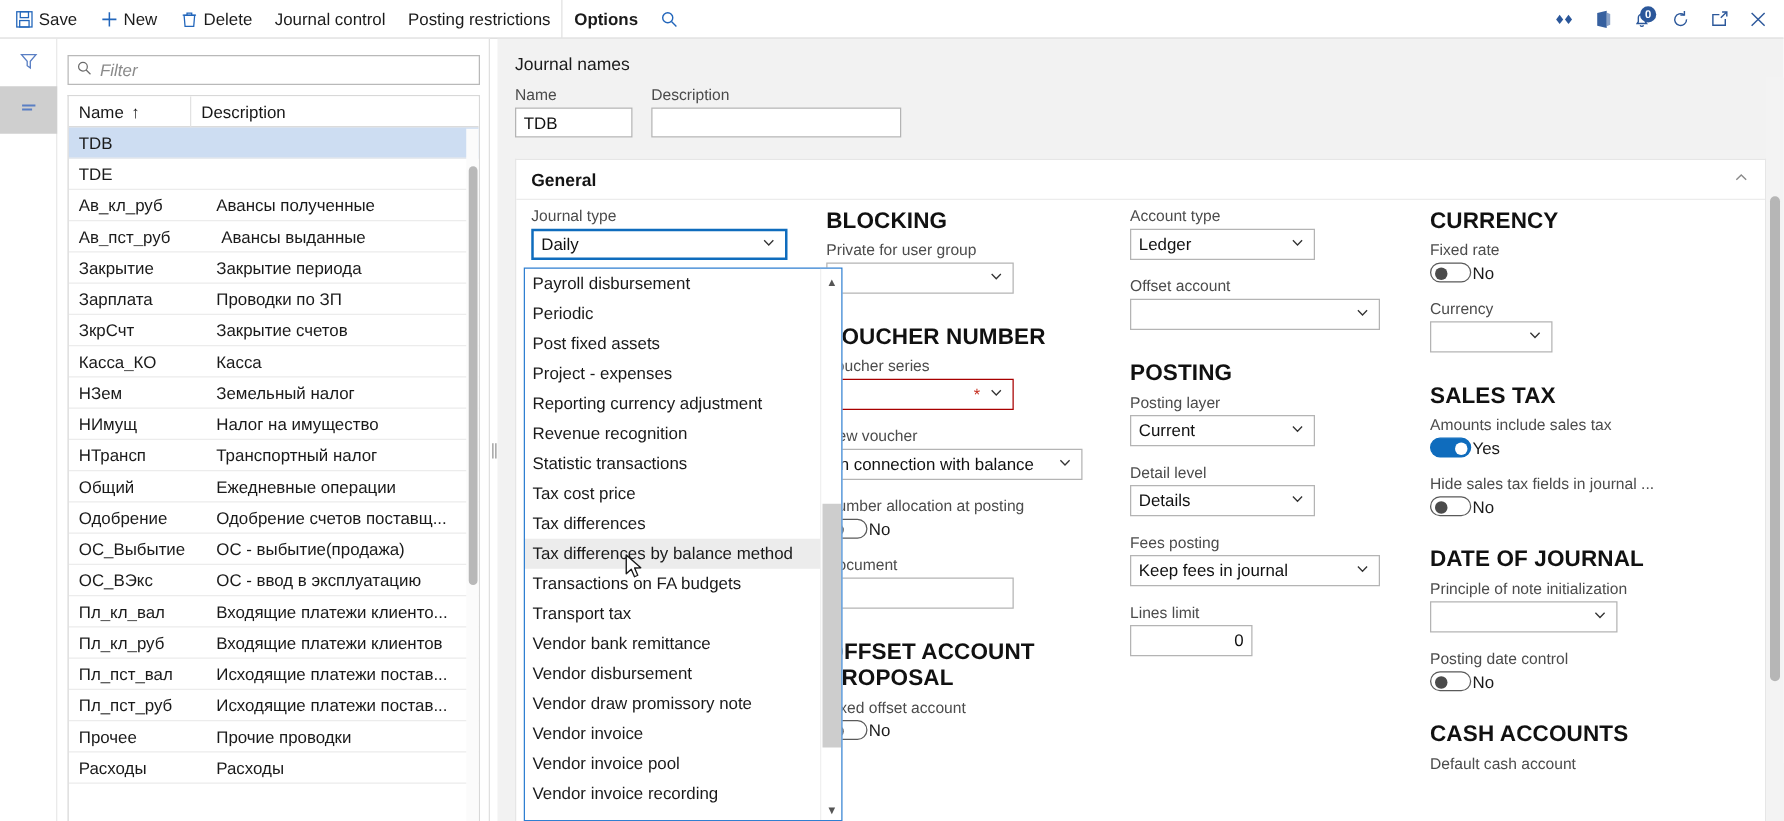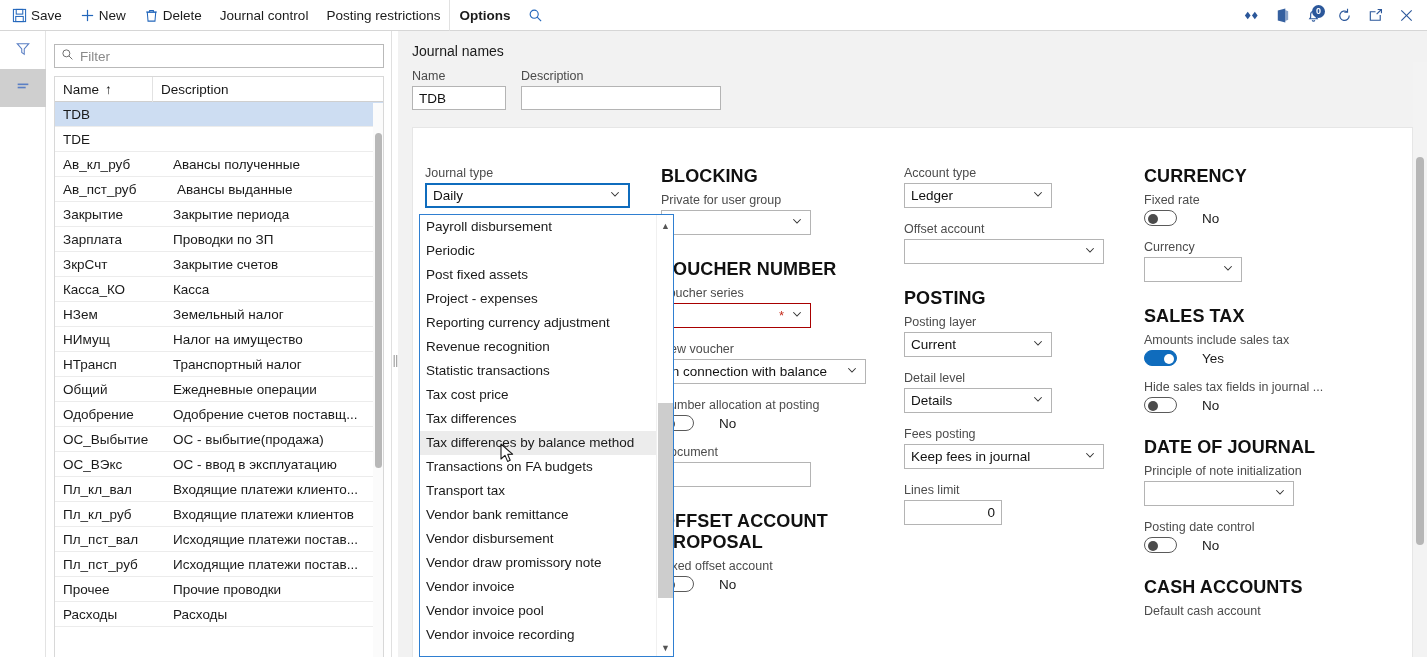--- a/index.html
+++ b/index.html
@@ -58,21 +58,21 @@
 
   
   .leftpane {
     position: absolute; left: 46px; top: 31px; width: 346px; height: 626px;
     background: #ffffff;
     border-right: 1px solid #e0e0e0;
   }
   .filterbox {
     position: absolute; left: 8px; top: 13px; width: 330px; height: 24px;
     border: 1px solid #b9b9b9; background: #fff;
-    display: flex; align-items: center; padding: 0 6px; gap: 6px;
+    display: flex; align-items: center; padding: 0 6px; gap: 6px; font-style: italic;
   }
   .filterbox .ph { color: #8a8a8a; font-size: 13.5px; }
   .grid {
     position: absolute; left: 8px; top: 45px; width: 330px; height: 612px;
     border: 1px solid #d8d8d8; border-bottom: none;
     overflow: hidden; background: #fff;
   }
   .grid-head {
     display: flex; height: 25px; align-items: center;
     border-bottom: 1px solid #cfcfcf; background: #fff;
@@ -166,21 +166,21 @@
   .f-select .star { color: #c42b1c; margin-left: auto; margin-right: 6px; font-size: 13px; }
   .f-text {
     height: 25px; border: 1px solid #b4b4b4; background: #fff;
     display: flex; align-items: center; padding: 0 6px;
     font-size: 13.5px; color: #111;
   }
   .f-text.num { justify-content: flex-end; }
   .f-gap { height: 14px; }
   .f-gap-lg { height: 24px; }
 
-  .toggle-row { display: flex; align-items: center; gap: 25px; margin-top: 2px; }
+  .toggle-row { display: flex; align-items: center; gap: 1px; margin-top: 2px; }
   .toggle {
     width: 33px; height: 16px; border-radius: 9px;
     border: 1px solid #5a5a5a; background: #fff;
     position: relative; flex: 0 0 auto;
   }
   .toggle .knob {
     position: absolute; left: 3px; top: 2.5px;
     width: 10px; height: 10px; border-radius: 50%; background: #4b4b4b;
   }
   .toggle.on { background: #0f6cbd; border-color: #0f6cbd; }
@@ -473,20 +473,28 @@
         <div class="fld-label">Name</div>
         <div class="fld-input">TDB</div>
       </div>
       <div class="fld desc">
         <div class="fld-label">Description</div>
         <div class="fld-input"></div>
       </div>
     </div>
 
     <div class="panel">
+      <div class="panel-head">
+        <span class="panel-title">General</span>
+        <span class="chev-up">
+          <svg viewBox="0 0 16 16" width="14" height="14" fill="none" stroke="#8a8a8a" stroke-width="1.3">
+            <path d="M3.5 10 L8 5.6 L12.5 10"></path>
+          </svg>
+        </span>
+      </div>
 
       <div class="cols">
 
         <div class="col a">
           <div class="f-label">Journal type</div>
           <div class="f-select focus w205">
             <span>Daily</span>
             <span class="caret">
               <svg viewBox="0 0 16 16" width="14" height="14" fill="none" stroke="#333" stroke-width="1.2">
                   <path d="M3.8 6 L8 10.3 L12.2 6"></path>

